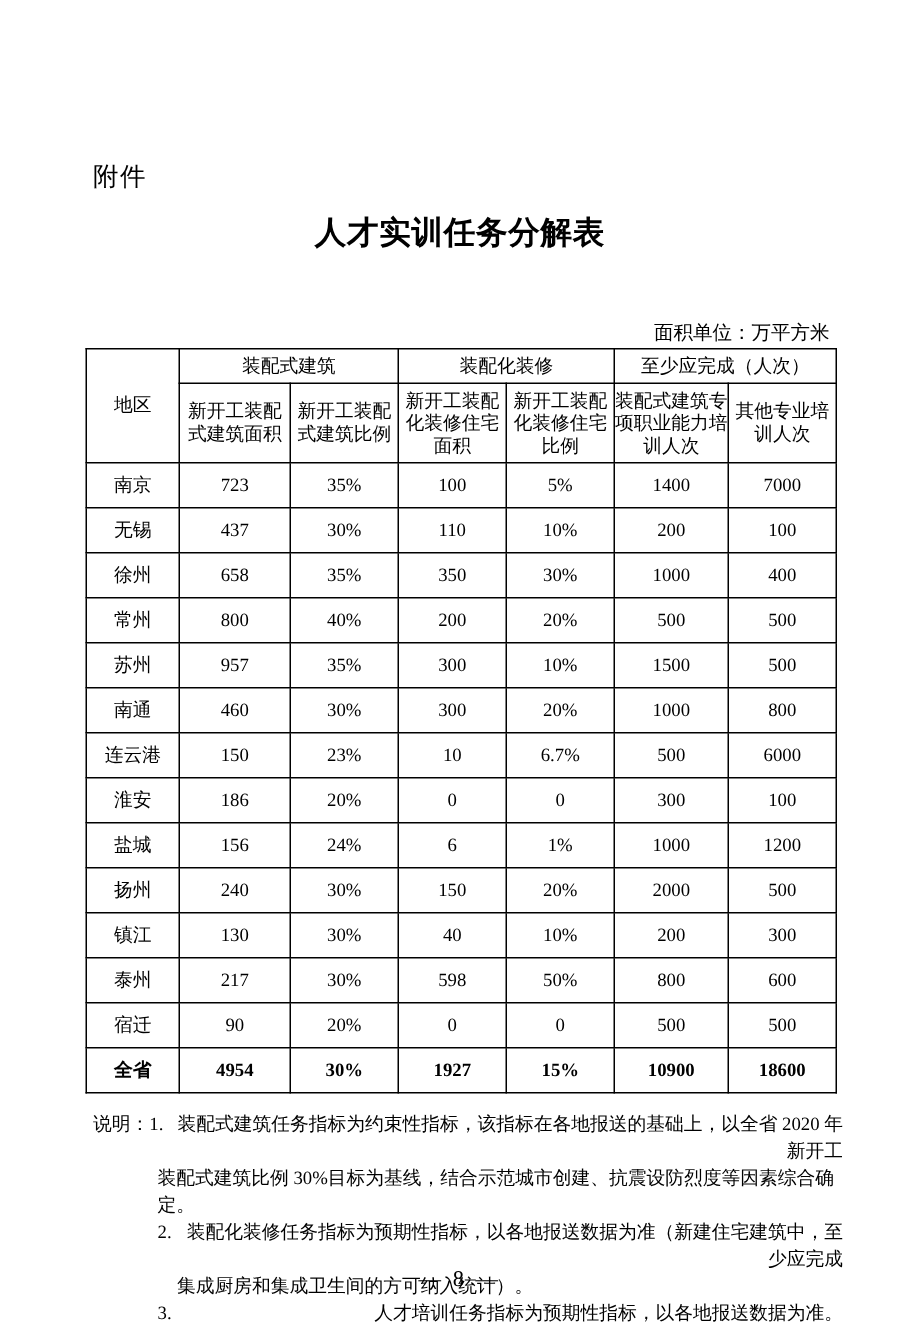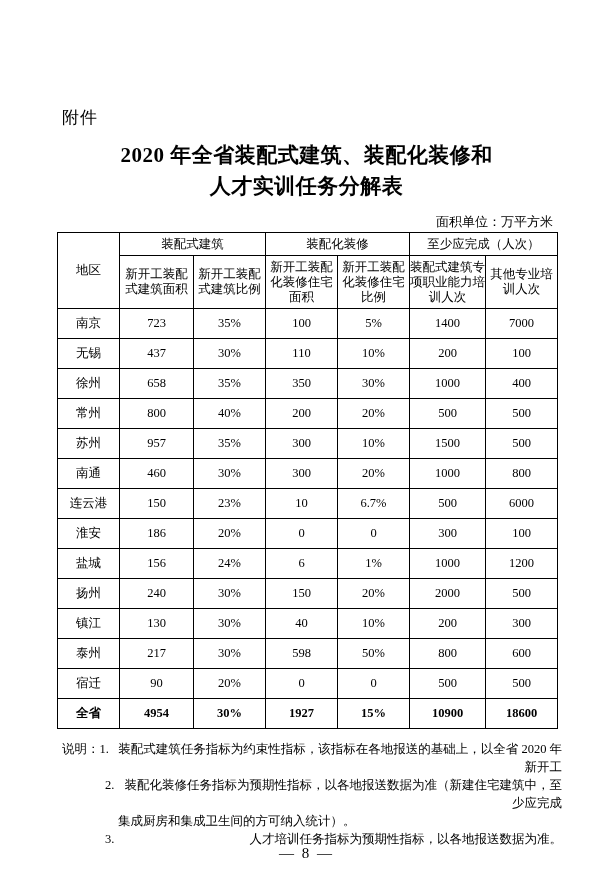--- a/index.html
+++ b/index.html
@@ -132,21 +132,20 @@
   }
 </style>
 </head>
 <body>
 
 <div class="page">
 
   <div class="attachment-label">附件</div>
 
   <div class="doc-title">
-    <div>2020 年全省装配式建筑、装配化装修和</div>
     <div>人才实训任务分解表</div>
   </div>
 
   <div class="unit-note">面积单位：万平方米</div>
 
   <div class="table-wrap">
     <table class="main">
       <colgroup>
         <col style="width:62px">
         <col style="width:74px">
@@ -302,20 +301,21 @@
       </tbody>
     </table>
   </div>
 
   <div class="notes">
     <div class="note-row">
       <span class="note-label">说明：</span>
       <span class="note-label">1.</span>
       <span class="note-body">装配式建筑任务指标为约束性指标，该指标在各地报送的基础上，以全省 2020 年新开工</span>
     </div>
+    <div class="note-indent">装配式建筑比例 30%目标为基线，结合示范城市创建、抗震设防烈度等因素综合确定。</div>
     <div class="note-row note-indent">
       <span class="note-label">2.</span>
       <span class="note-body">装配化装修任务指标为预期性指标，以各地报送数据为准（新建住宅建筑中，至少应完成</span>
     </div>
     <div class="note-indent2">集成厨房和集成卫生间的方可纳入统计）。</div>
     <div class="note-row note-indent">
       <span class="note-label">3.</span>
       <span class="note-body">人才培训任务指标为预期性指标，以各地报送数据为准。</span>
     </div>
   </div>

